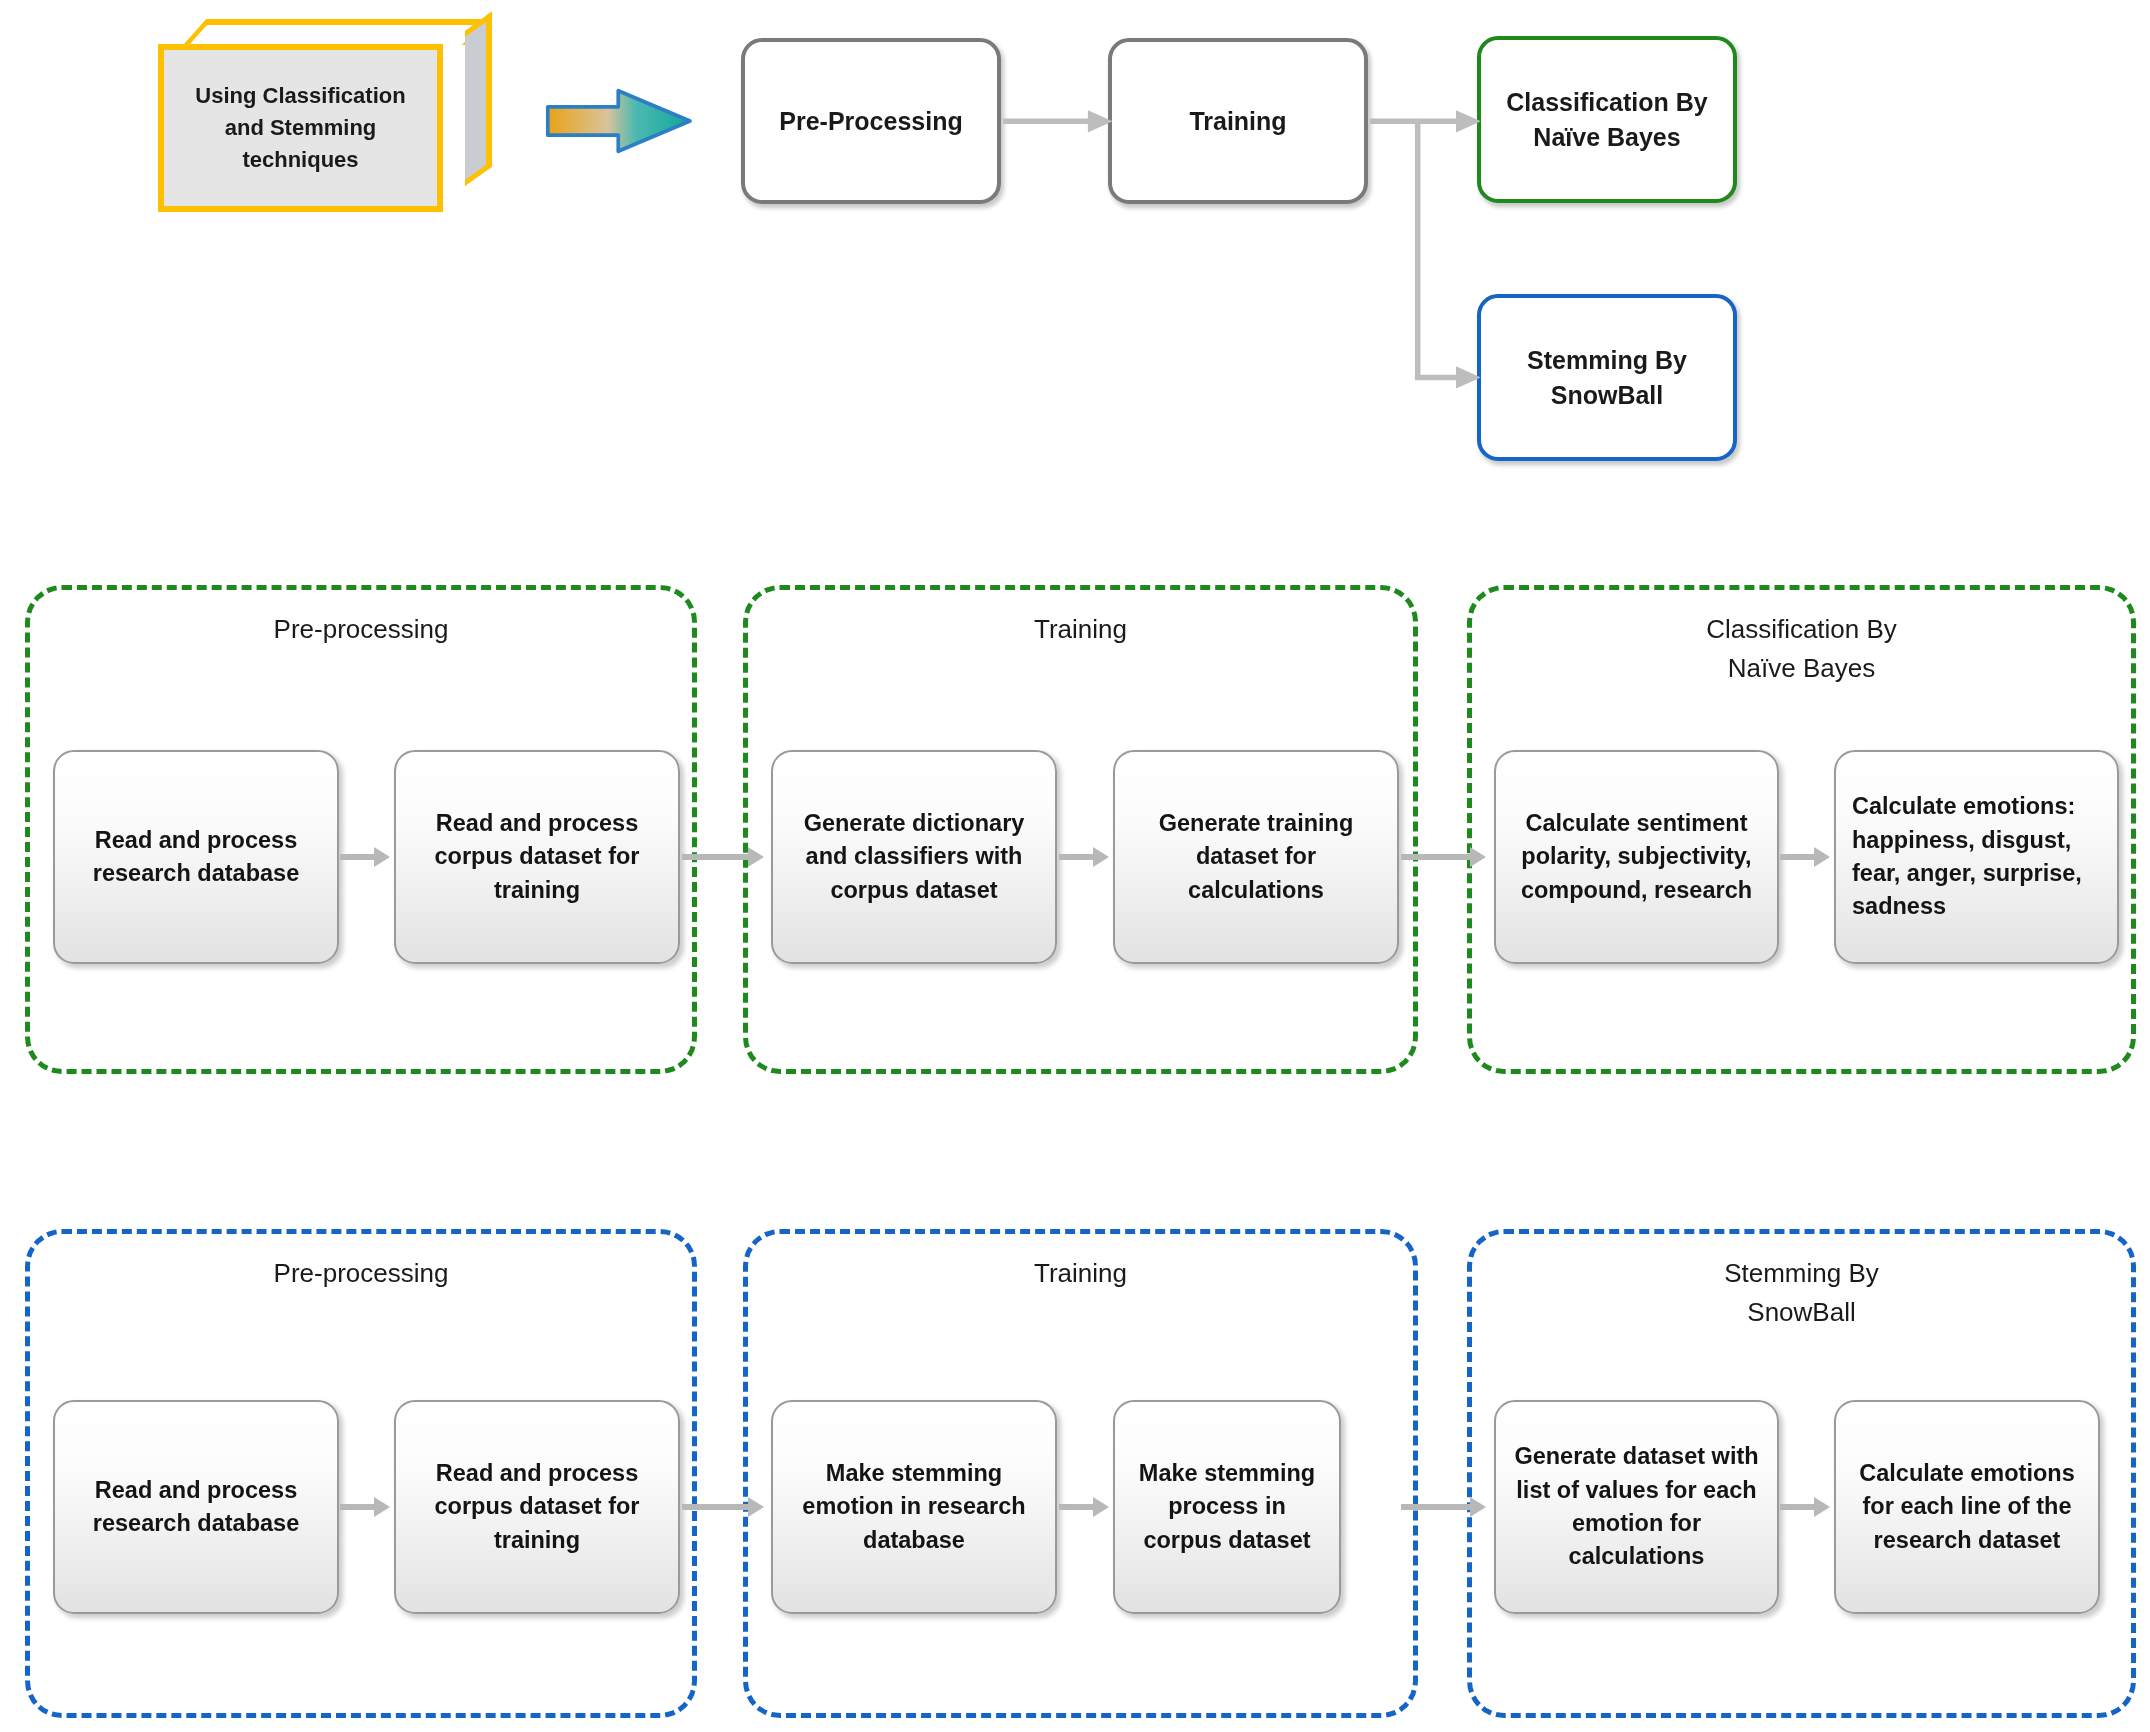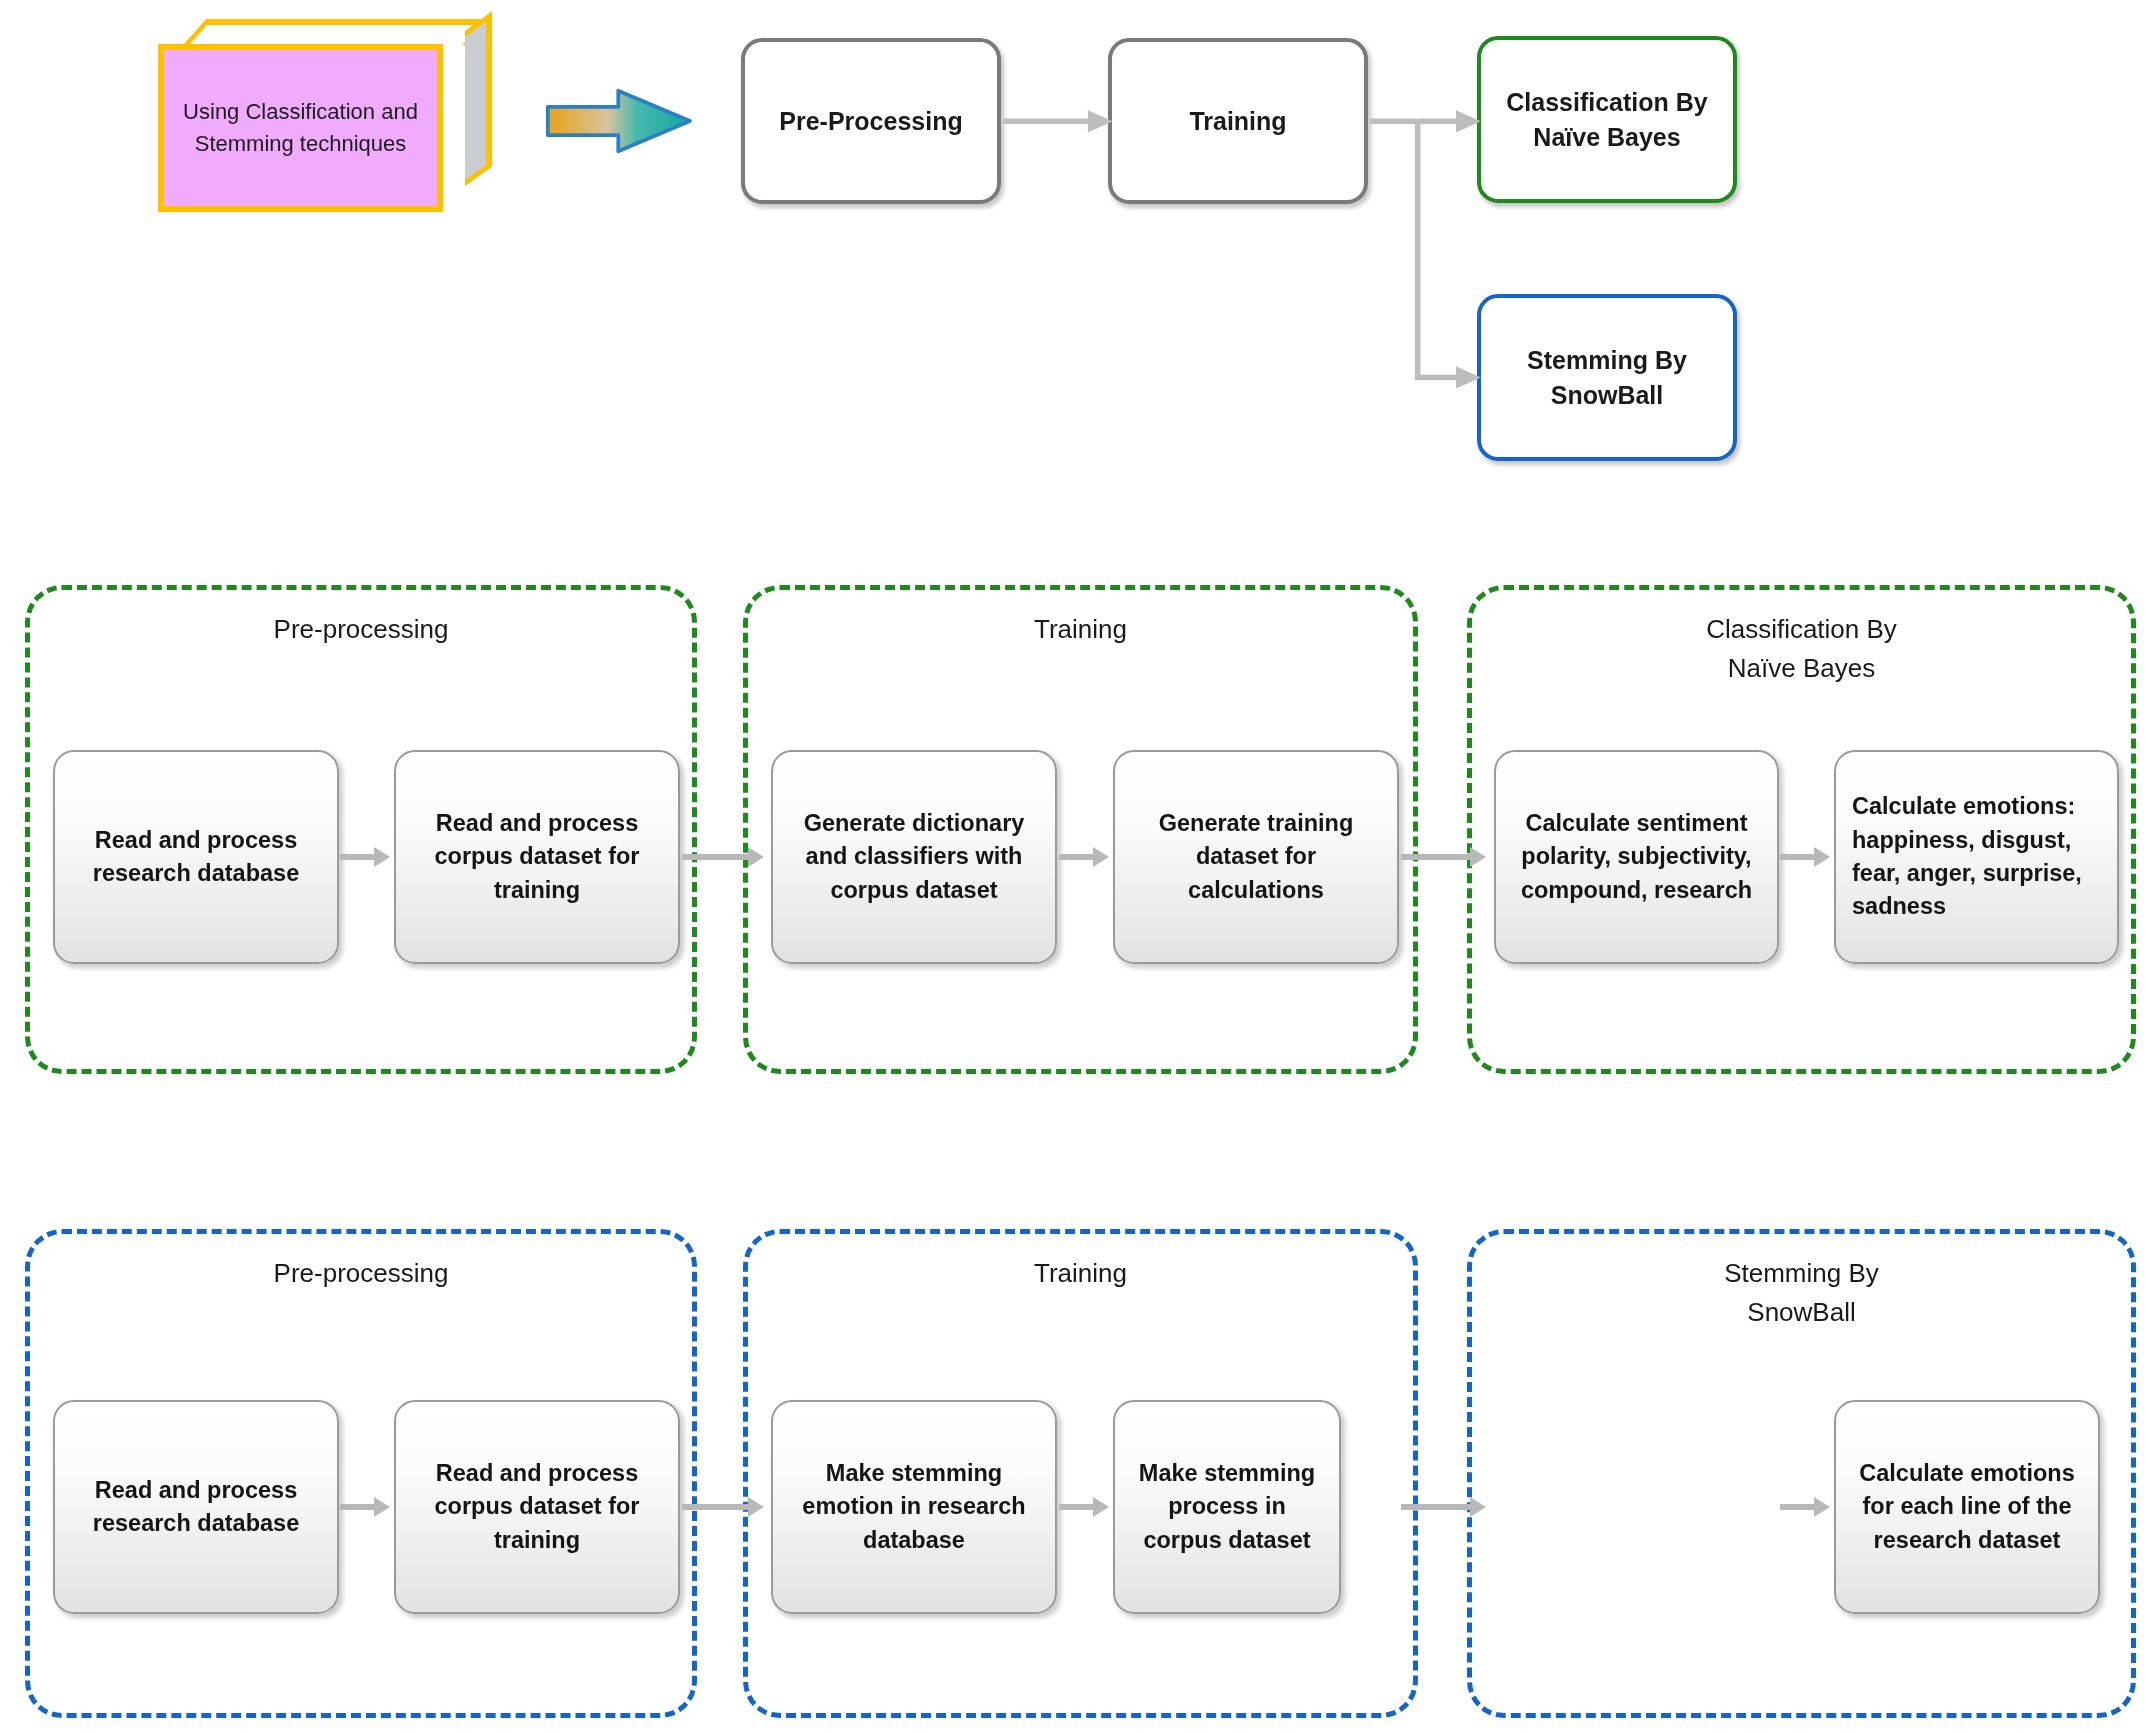--- a/index.html
+++ b/index.html
@@ -30,29 +30,29 @@
     position:absolute;right:0;top:12.4px;width:27px;height:155px;
     background:#c9cdd1;
     border:6.2px solid #FFC000;
     box-sizing:border-box;
     transform:skewY(-36deg);
     transform-origin:top left;
     border-left:none;
   }
   .cube-face{
     position:absolute;left:0;top:25px;width:285px;height:168px;
-    background:#f0abfc;
+    background:#e5e5e5;
     border:6.2px solid #FFC000;
     box-sizing:border-box;
     display:flex;align-items:center;justify-content:center;
     text-align:center;
     line-height:1.45;
     font-size:22px;
     color:#1a1a1a;
-    font-weight:400;
+    font-weight:700;
     padding:0 13.6px;
   }
 
   
   .blockarrow{position:absolute;left:545px;top:87px;width:149px;height:68px;}
   .blockarrow svg{display:block;width:149px;height:68px;}
 
   
   .topbox{
     position:absolute;
@@ -217,20 +217,21 @@
   <div class="panel bluepanel" style="left:743px;top:1229px;width:675px;height:489px;"></div>
   <div class="panel-title" style="left:743px;top:1254px;width:675px;">Training</div>
 
   <div class="stepbox" style="left:771px;top:1400px;width:286px;height:214px;">Make stemming emotion in research database</div>
   <div class="stepbox" style="left:1113px;top:1400px;width:228px;height:214px;">Make stemming process in corpus dataset</div>
 
   <div class="panel bluepanel" style="left:1467px;top:1229px;width:669px;height:489px;"></div>
   <div class="panel-title" style="left:1467px;top:1254px;width:669px;white-space:pre-line;">Stemming By
 SnowBall</div>
 
+  <div class="stepbox" style="left:1494px;top:1400px;width:285px;height:214px;">Generate dataset with list of values for each emotion for calculations</div>
   <div class="stepbox" style="left:1834px;top:1400px;width:266px;height:214px;">Calculate emotions for each line of the research dataset</div>
 
   <div class="arrowline" style="left:340px;top:1504px;width:36px;"></div>
   <div class="arrowhead" style="left:374px;top:1497px;"></div>
 
   <div class="arrowline" style="left:682px;top:1504px;width:69px;"></div>
   <div class="arrowhead" style="left:748px;top:1497px;"></div>
 
   <div class="arrowline" style="left:1059px;top:1504px;width:36px;"></div>
   <div class="arrowhead" style="left:1093px;top:1497px;"></div>

